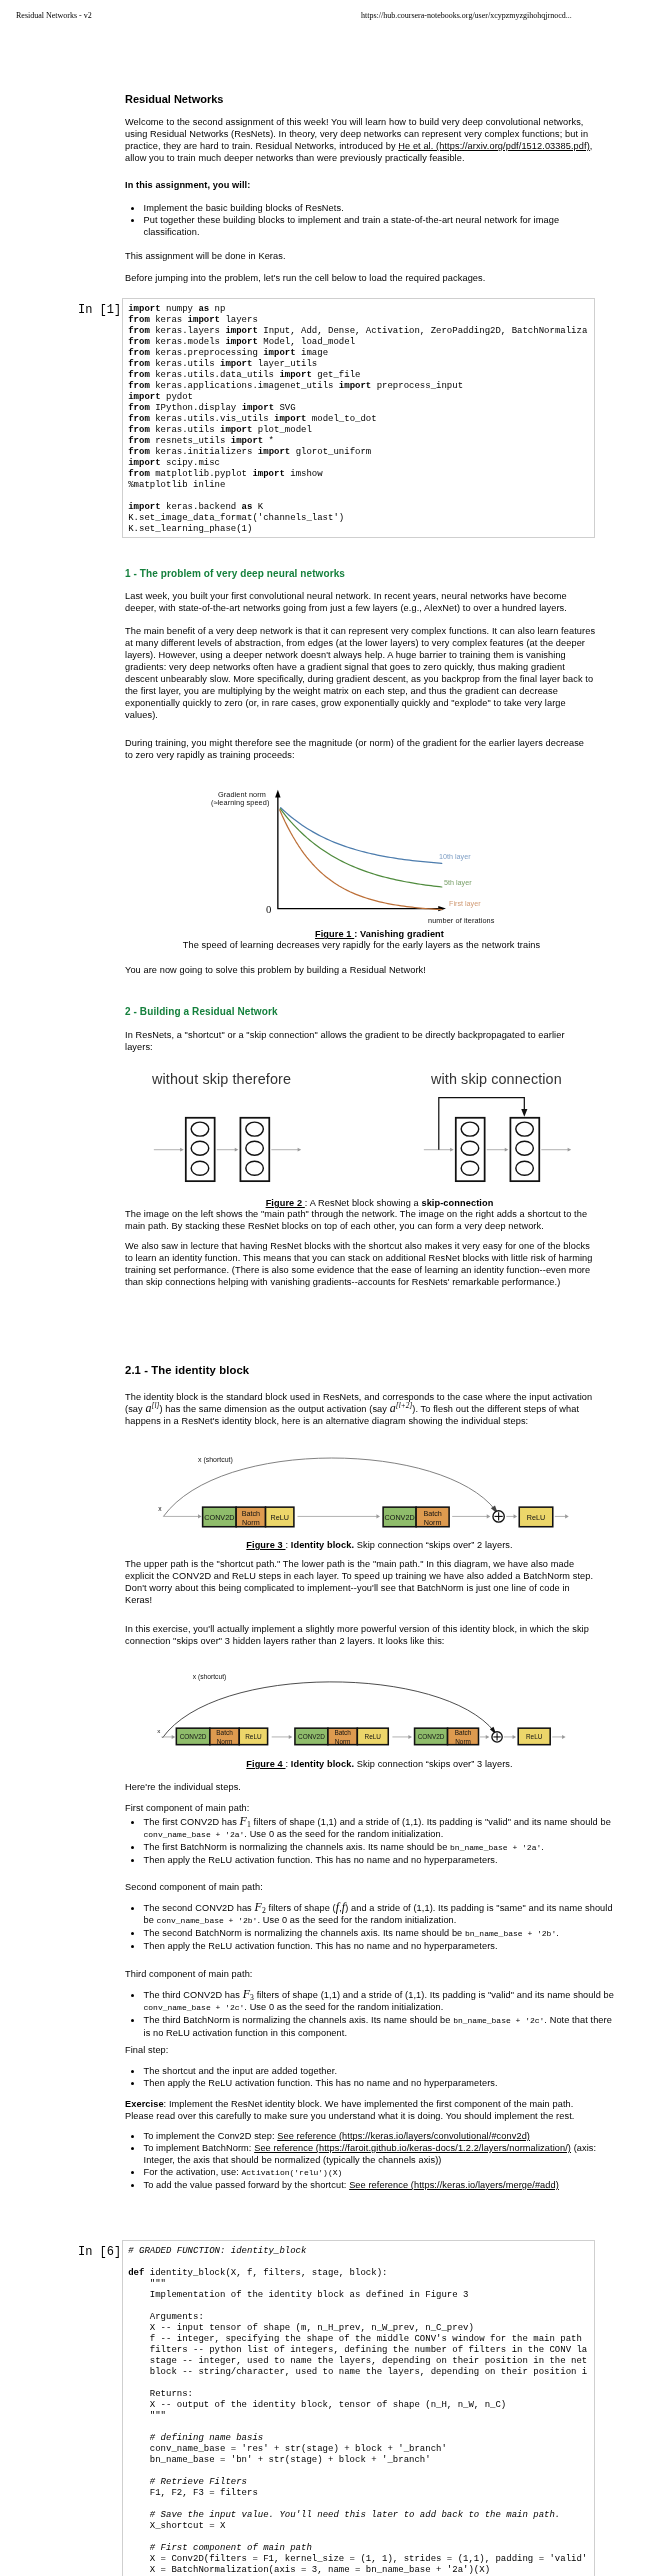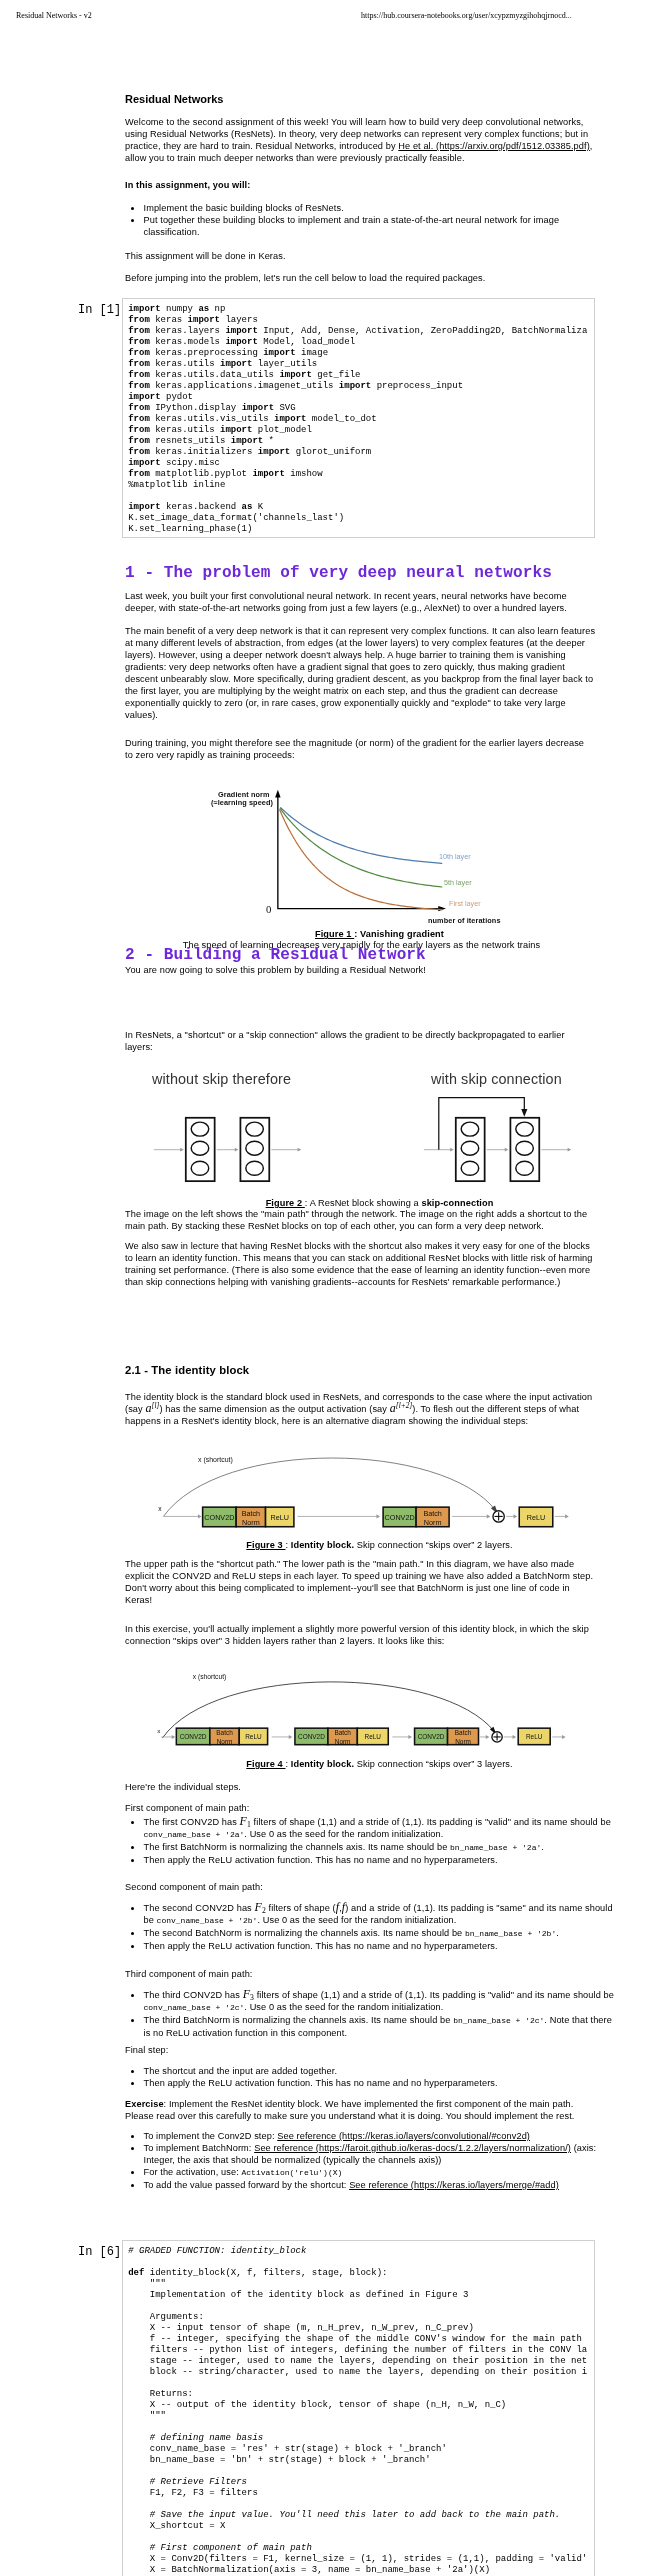--- a/index.html
+++ b/index.html
@@ -7,21 +7,21 @@
        font-family:"Liberation Sans",sans-serif;color:#000;}
   .page{position:absolute;left:0;top:0;width:657px;height:3042px;overflow:hidden;background:#fff;}
 
   .run-hdr{position:absolute;font-family:"Liberation Serif",serif;font-size:8px;color:#000;white-space:nowrap;}
   .hdr-left{left:16px;top:11.3px;}
   .hdr-right{left:361px;top:11.3px;}
 
   .abs{position:absolute;left:125px;width:473px;margin:0;}
 
   h1.nb{font-size:11px;line-height:18.5px;font-weight:bold;color:#000;letter-spacing:0px;}
-  h2.nb{font-size:16px;line-height:15.5px;font-weight:bold;color:#6d28d9;letter-spacing:0.1px;font-family:Liberation Mono, monospace;}
+  h2.nb{font-size:10px;line-height:15.5px;font-weight:bold;color:#15803d;letter-spacing:0.1px;}
   h3.nb{font-size:11.3px;line-height:13.4px;font-weight:bold;color:#000;letter-spacing:0.1px;}
   p.nb{font-size:9.2px;line-height:12px;color:#000;letter-spacing:0.1px;}
   ul.nb{padding-left:17.5px;list-style:disc;}
   ul.nb li{font-size:9.2px;line-height:12px;color:#000;padding-left:1px;letter-spacing:0.1px;}
   a.nb{color:#000;text-decoration:underline;white-space:nowrap;}
   .cd{font-family:"Liberation Mono",monospace;font-size:8px;letter-spacing:0px;}
   .mi{font-family:"Liberation Serif",serif;font-style:italic;font-size:12px;line-height:0;}
   .msub{font-family:"Liberation Serif",serif;font-style:normal;font-size:7.7px;position:relative;top:2.1px;line-height:0;}
   .msupi{font-family:"Liberation Serif",serif;font-style:italic;font-size:7.2px;position:relative;top:-4.1px;line-height:0;}
 
@@ -30,21 +30,21 @@
   .incell .codetext{position:absolute;left:5.2px;font-family:"Liberation Mono",monospace;font-size:9px;line-height:11px;color:#000;white-space:pre;}
   .kw{font-weight:bold;}
   .cm{font-style:italic;}
 
   .cap{position:absolute;font-size:9.2px;line-height:12px;text-align:center;color:#000;letter-spacing:0.1px;}
   .cap u{text-decoration:underline;padding-left:36px;}
 
   .figlbl{position:absolute;font-family:"Liberation Sans",sans-serif;font-size:14.4px;color:#333;font-weight:normal;letter-spacing:0.1px;white-space:nowrap;}
 
   .absfig{position:absolute;}
-  .f1lbl{position:absolute;font-family:"Liberation Sans",sans-serif;font-weight:bold;font-size:7.3px;color:#111;letter-spacing:0.1px;white-space:nowrap;}
+  .f1lbl{position:absolute;font-family:"Liberation Sans",sans-serif;font-weight:normal;font-size:7.3px;color:#111;letter-spacing:0.1px;white-space:nowrap;}
   .f1a{left:218px;top:790px;}
   .f1b{left:211px;top:798px;}
   .f1c{left:428px;top:916px;}
   .f1zero{position:absolute;left:266px;top:903px;font-family:"Liberation Serif",serif;font-size:10.8px;color:#111;}
   .f1leg{position:absolute;font-family:"Liberation Sans",sans-serif;font-size:7.2px;white-space:nowrap;}
   .f1l0{left:439px;top:852px;color:#7e9ec4;}
   .f1l1{left:444px;top:878px;color:#7aa06a;}
   .f1l2{left:449px;top:899px;color:#d09a74;}
   .fig2a{left:152px;top:1071px;}
   .fig2b{left:431px;top:1071px;}
@@ -111,21 +111,21 @@
 <div class="f1lbl f1a">Gradient norm</div>
 <div class="f1lbl f1b">(≈learning speed)</div>
 <div class="f1lbl f1c">number of iterations</div>
 <div class="f1zero">0</div>
 <div class="f1leg f1l0">10th layer</div>
 <div class="f1leg f1l1">5th layer</div>
 <div class="f1leg f1l2">First layer</div>
 <p class="cap" style="left:125px;top:919px;width:473px"><u><b>Figure 1 </b></u><b>: Vanishing gradient</b></p>
 <p class="cap" style="left:125px;top:930px;width:473px">The speed of learning decreases very rapidly for the early layers as the network trains</p>
 <p class="nb abs" style="top:964px">You are now going to solve this problem by building a Residual Network!</p>
-<h2 class="nb abs" style="top:948px">2 - Building a Residual Network</h2>
+<h2 class="nb abs" style="top:1004px">2 - Building a Residual Network</h2>
 <p class="nb abs" style="top:1029px"><span>In ResNets, a "shortcut" or a "skip connection" allows the gradient to be directly backpropagated to earlier</span><br><span>layers:</span></p>
 <svg class="absfig" style="left:125px;top:1061px" width="473" height="129" viewBox="0 0 918 250">
       <g>
         <rect x="118" y="110" width="56" height="123" fill="none" stroke="#111" stroke-width="3.4"></rect>
         <ellipse cx="145.5" cy="132" rx="17" ry="13.6" fill="none" stroke="#111" stroke-width="2.8"></ellipse>
         <ellipse cx="145.5" cy="169" rx="17" ry="13.6" fill="none" stroke="#111" stroke-width="2.8"></ellipse>
         <ellipse cx="145.5" cy="208" rx="17" ry="13.6" fill="none" stroke="#111" stroke-width="2.8"></ellipse>
       </g>
       <g>
         <rect x="224" y="110" width="56" height="123" fill="none" stroke="#111" stroke-width="3.4"></rect>

